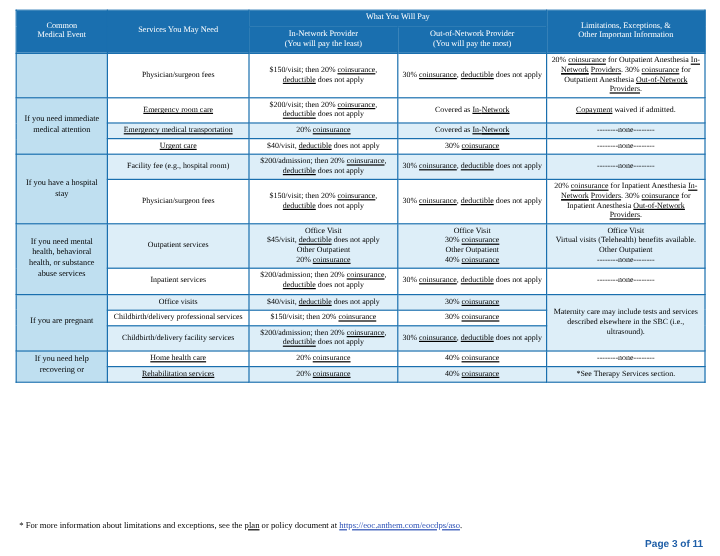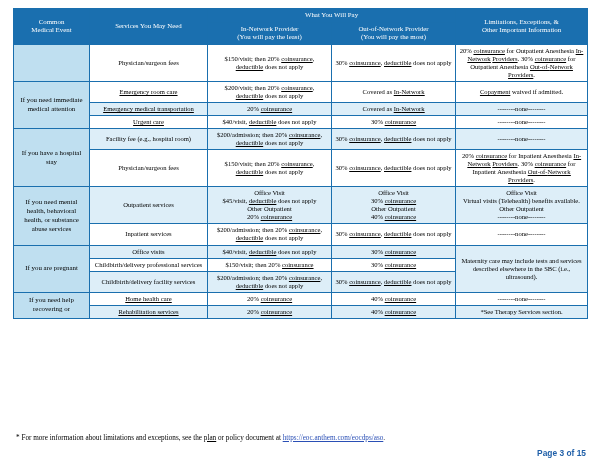--- a/index.html
+++ b/index.html
@@ -227,15 +227,15 @@
           <td style="white-space: pre-line;">40% <u>coinsurance</u></td>
           <td class="lim" style="white-space: pre-line;">*See Therapy Services section.</td>
         </tr>
       </tbody>
   </table>
 
   <div class="footnote">
     <span>* For more information about limitations and exceptions, see the </span><u class="lnk">plan</u><span> or policy document at </span><a class="url" href="#">https://eoc.anthem.com/eocdps/aso</a><span>.</span>
   </div>
 
-  <div class="pagenum">Page 3 of 15</div>
+  <div class="pagenum">Page 3 of 11</div>
 
 </div>
 
 </body></html>

